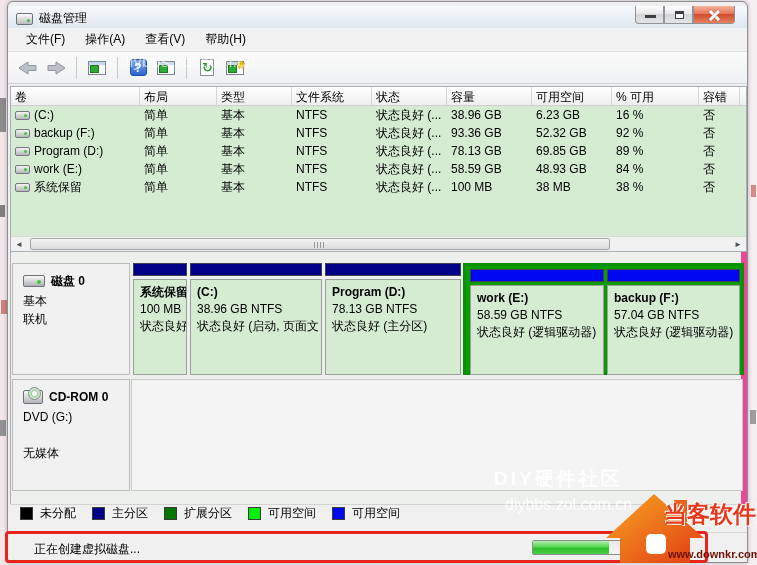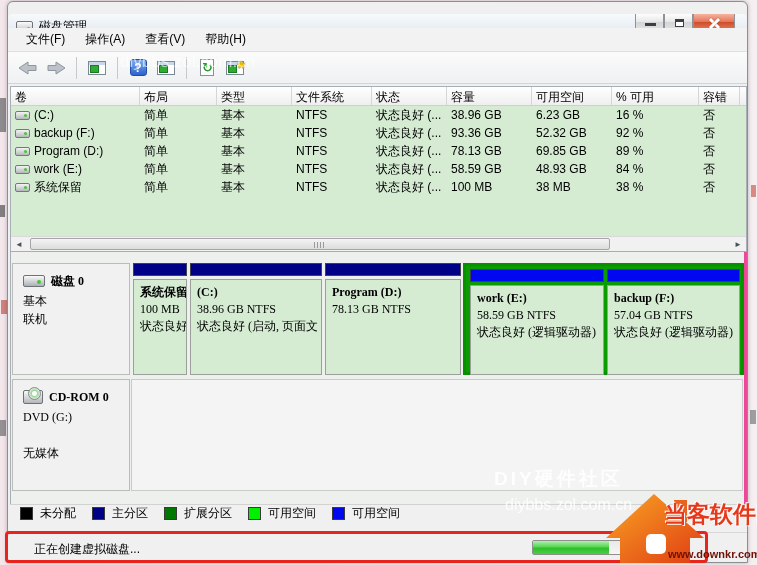--- a/index.html
+++ b/index.html
@@ -7,21 +7,21 @@
   body { font-family:"Liberation Sans","DejaVu Sans",sans-serif; font-size:12px; color:#000;
          background:linear-gradient(90deg,#f3e7ec,#f6eff2); position:relative; }
 
   .smudge { position:absolute; opacity:.55; }
 
   
   .window { position:absolute; left:7px; top:1px; width:741px; height:562px;
             background:#f0f0f0; border:1px solid #8b8f94; border-radius:6px 6px 0 0;
             box-shadow:0 0 4px rgba(0,0,0,.25); overflow:hidden; }
 
-  .titlebar { position:absolute; left:0; top:12px; right:0; height:26px;
+  .titlebar { position:absolute; left:0; top:4px; right:0; height:26px;
               background:linear-gradient(#f7fafc,#e7edf4 60%,#dde5ee);
               border-bottom:1px solid #b9c2cc; border-radius:5px 5px 0 0;
               display:flex; align-items:center; padding-left:8px; }
   .app-icon { width:17px; height:12px; margin-right:6px; position:relative;
               background:linear-gradient(#fdfdfd,#b9bcbf); border:1px solid #6d7276; border-radius:2px; }
   .app-icon::after { content:""; position:absolute; right:2px; bottom:2px; width:3px; height:3px;
               background:#39c23d; border-radius:50%; }
   .title-text { font-size:12px; }
 
   .winbtns { position:absolute; right:12px; top:0; display:flex; }
@@ -80,21 +80,21 @@
   .sarrow { position:absolute; top:0; width:16px; height:14px; display:flex; align-items:center;
             justify-content:center; font-size:8px; color:#4d5156; }
   .sarrow.left{left:0;} .sarrow.right{right:0;}
   .sthumb { position:absolute; left:19px; top:1px; width:580px; height:12px;
             background:linear-gradient(#f4f4f4,#dcdcdc); border:1px solid #a6a6a6; border-radius:2px; }
   .sgrip { position:absolute; left:50%; top:3px; width:12px; height:6px; margin-left:-6px;
            background:repeating-linear-gradient(90deg,#9b9b9b 0 1px,transparent 1px 3px); }
 
   
   .graphpanel { position:absolute; left:2px; top:250px; width:737px; height:252px;
-                background:#eef0ee; border-left:1px solid #a8aeb5; border-right:3px solid #ec4899;font-family:Liberation Serif, serif; }
+                background:#eef0ee; border-left:1px solid #a8aeb5; border-right:6px solid #ec4899; }
   .disk-label { position:absolute; left:1px; width:118px; height:112px; background:#f0f1f0;
                 border:1px solid #b9bcb9; padding:8px 6px 0 10px; line-height:18px; }
   .disk-label .dname { font-weight:bold; }
   .dl-row { display:flex; align-items:center; gap:6px; margin-bottom:2px; }
   .disk-ico { width:22px; height:12px; background:linear-gradient(#fafafa,#adb0b3);
               border:1px solid #6d7276; border-radius:2px; position:relative; }
   .disk-ico::after { content:""; position:absolute; right:3px; bottom:2px; width:4px; height:4px;
               background:#43c934; border-radius:50%; }
   .cd-ico { width:20px; height:14px; background:linear-gradient(#fafafa,#b4b7ba);
             border:1px solid #6d7276; border-radius:2px; position:relative; }
@@ -339,20 +339,21 @@
         <div>38.96 GB NTFS</div>
         <div>状态良好 (启动, 页面文</div>
       </div>
     </div>
 
     <div class="partition" style="left:314px; width:136px; top:11px;">
       <div class="part-head" style="background: rgb(0, 0, 134);"></div>
       <div class="part-body">
         <div class="part-name">Program  (D:)</div>
         <div>78.13 GB NTFS</div>
+        <div>状态良好 (主分区)</div>
       </div>
     </div>
 
     <div class="ext-frame" style="left: 452px; width: 281px; top: 11px; border-color: rgb(8, 144, 0);">
       <div class="partition" style="left:4px; width:134px; top:3px;">
         <div class="part-head" style="background: rgb(0, 8, 240);"></div>
         <div class="part-body">
           <div class="part-name">work  (E:)</div>
           <div>58.59 GB NTFS</div>
           <div>状态良好 (逻辑驱动器)</div>

